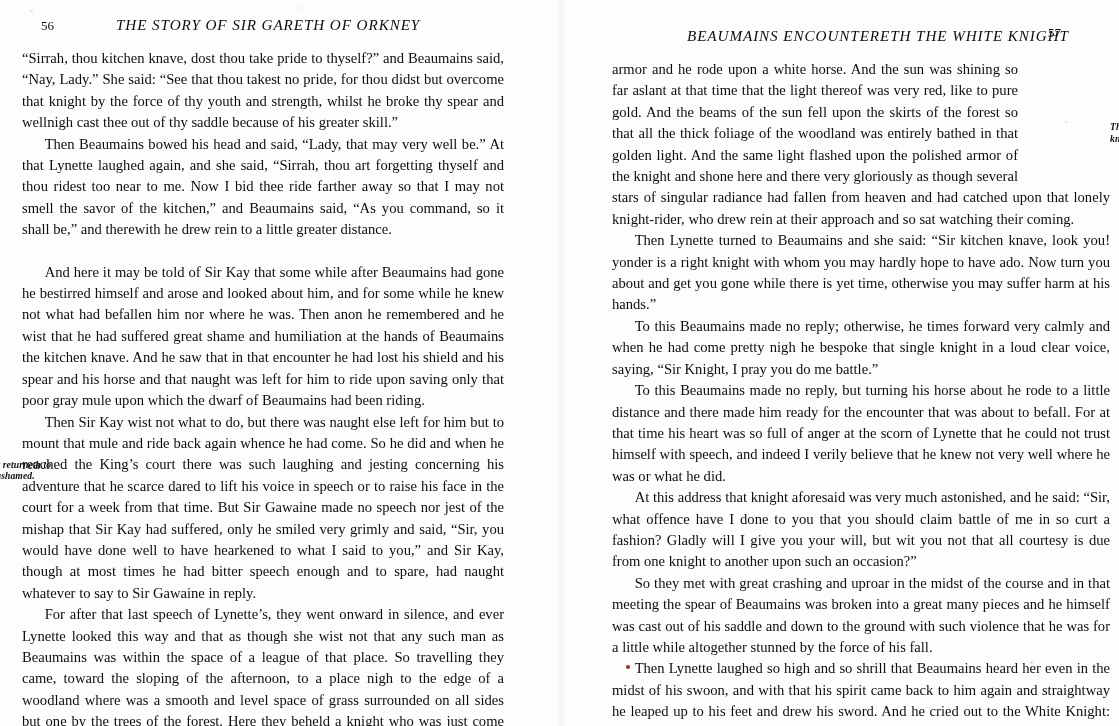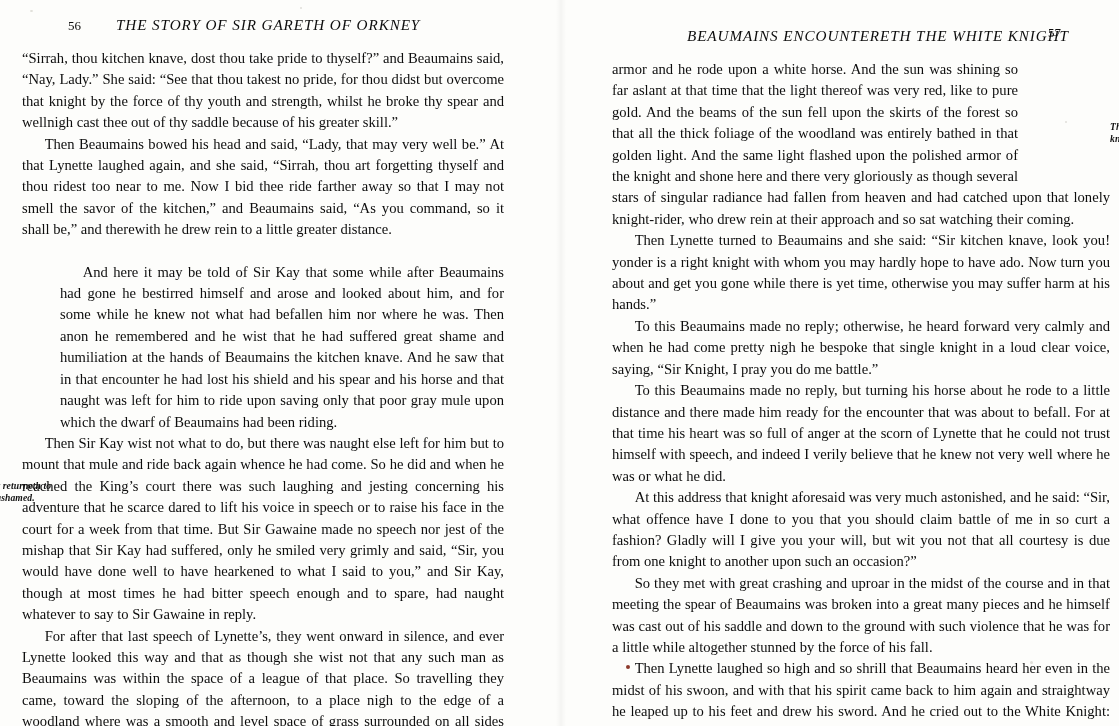--- a/index.html
+++ b/index.html
@@ -48,21 +48,21 @@
     font-style: normal;
     font-size: 13px;
     letter-spacing: 0;
   }
   .runhead .title {
     position: absolute;
     top: 2px;
     font-variant: normal;
   }
   
-  .runhead-left  .folio { left: 56px; }
+  .runhead-left  .folio { left: 29px; }
   .runhead-left  .title { left: 104px; text-align: right; }
   
   .runhead-right .title { left: 75px; }
   .runhead-right .folio { right: 48px; top: 0; }
 
   
   .col {
     position: relative;
     font-size: 14.6px;
     line-height: 21.4px;
@@ -71,21 +71,21 @@
     hyphens: none;
   }
   .page-left  .col { width: 482px; margin-left: 10px; }
   .page-right .col { width: 498px; margin-left: 0px; }
 
   p.para {
     margin: 0;
     text-indent: 1.55em;
   }
   p.noindent { text-indent: 0; }
-  p.gap-before { margin-top: 21px; margin-left: 38px; }
+  p.gap-before { margin-top: 21px; }
 
   
   p.para { text-align-last: left; }
 
   
   .sidenote {
     position: absolute;
     font-style: italic;
     font-weight: bold;
     font-size: 9.6px;
@@ -182,21 +182,21 @@
 
     <div class="col">
 
       <div style="position:relative;">
         <div class="sidenote sidenote-right" style="top:62px;">They behold a white knight.</div>
         <div class="shim-right" style="margin-top:64px;"></div>
         <p class="para noindent">armor and he rode upon a white horse.  And the sun was shining so far aslant at that time that the light thereof was very red, like to pure gold. And the beams of the sun fell upon the skirts of the forest so that all the thick foliage of the woodland was entirely bathed in that golden light.  And the same light flashed upon the polished armor of the knight and shone here and there very gloriously as though several stars of singular radiance had fallen from heaven and had catched upon that lonely knight-rider, who drew rein at their approach and so sat watching their coming.</p>
       </div>
 
       <p class="para">Then Lynette turned to Beaumains and she said: “Sir kitchen knave, look you! yonder is a right knight with whom you may hardly hope to have ado.  Now turn you about and get you gone while there is yet time, otherwise you may suffer harm at his hands.”</p>
-      <p class="para">To this Beaumains made no reply; otherwise, he heard forward very calmly and when he had come pretty nigh he bespoke that single knight in a loud clear voice, saying, “Sir Knight, I pray you do me battle.”</p>
+      <p class="para">To this Beaumains made no reply; otherwise, he times forward very calmly and when he had come pretty nigh he bespoke that single knight in a loud clear voice, saying, “Sir Knight, I pray you do me battle.”</p>
       <p class="para">To this Beaumains made no reply, but turning his horse about he rode to a little distance and there made him ready for the encounter that was about to befall.  For at that time his heart was so full of anger at the scorn of Lynette that he could not trust himself with speech, and indeed I verily believe that he knew not very well where he was or what he did.</p>
       <p class="para">At this address that knight aforesaid was very much astonished, and he said: “Sir, what offence have I done to you that you should claim battle of me in so curt a fashion?  Gladly will I give you your will, but wit you not that all courtesy is due from one knight to another upon such an occasion?”</p>
       <p class="para">So they met with great crashing and uproar in the midst of the course and in that meeting the spear of Beaumains was broken into a great many pieces and he himself was cast out of his saddle and down to the ground with such violence that he was for a little while altogether stunned by the force of his fall.</p>
 
       <div style="position:relative;">
         <div class="proof-mark" style="left:14px; top:7px;"></div>
         <p class="para">Then Lynette laughed so high and so shrill that Beaumains heard her even in the midst of his swoon, and with that his spirit came back to him again and straightway he leaped up to his feet and drew his sword.  And he cried out to the White Knight: “Sir Knight, come down from off thy horse and do battle with me afoot, for never will I be satisfied with this mischance that I have suffered.”</p>
       </div>
 
     </div>

